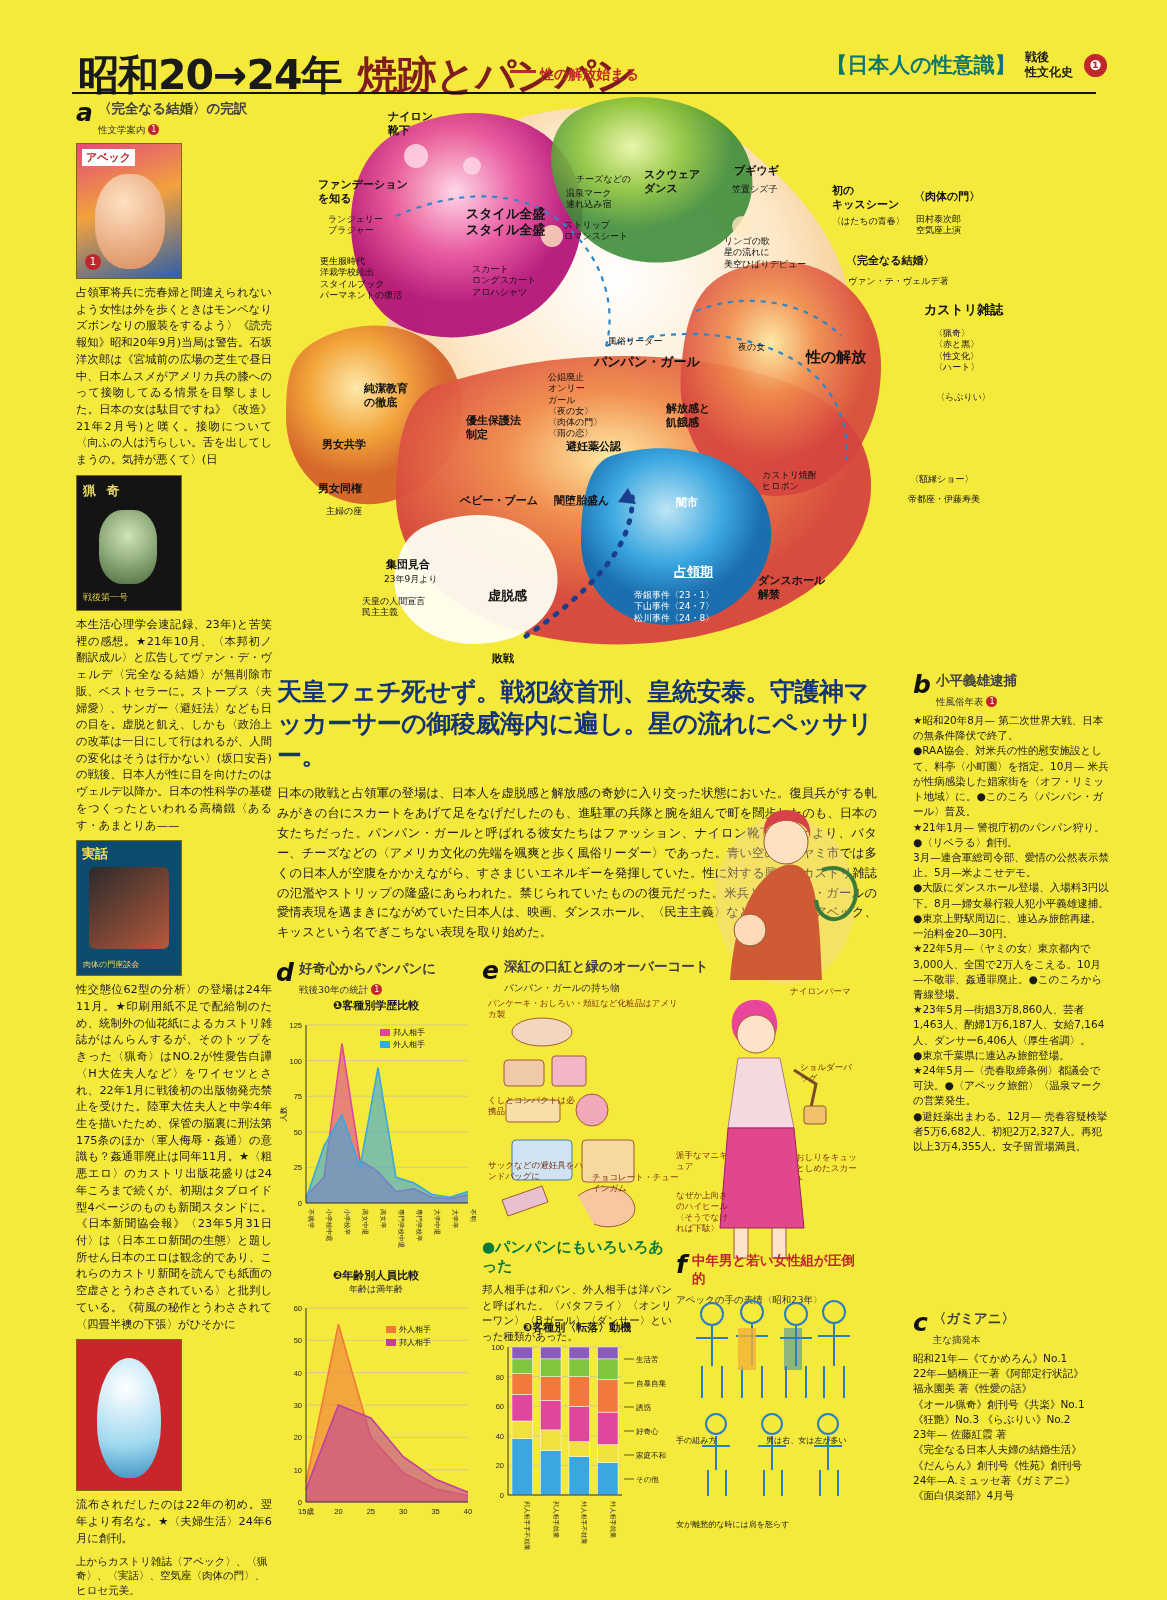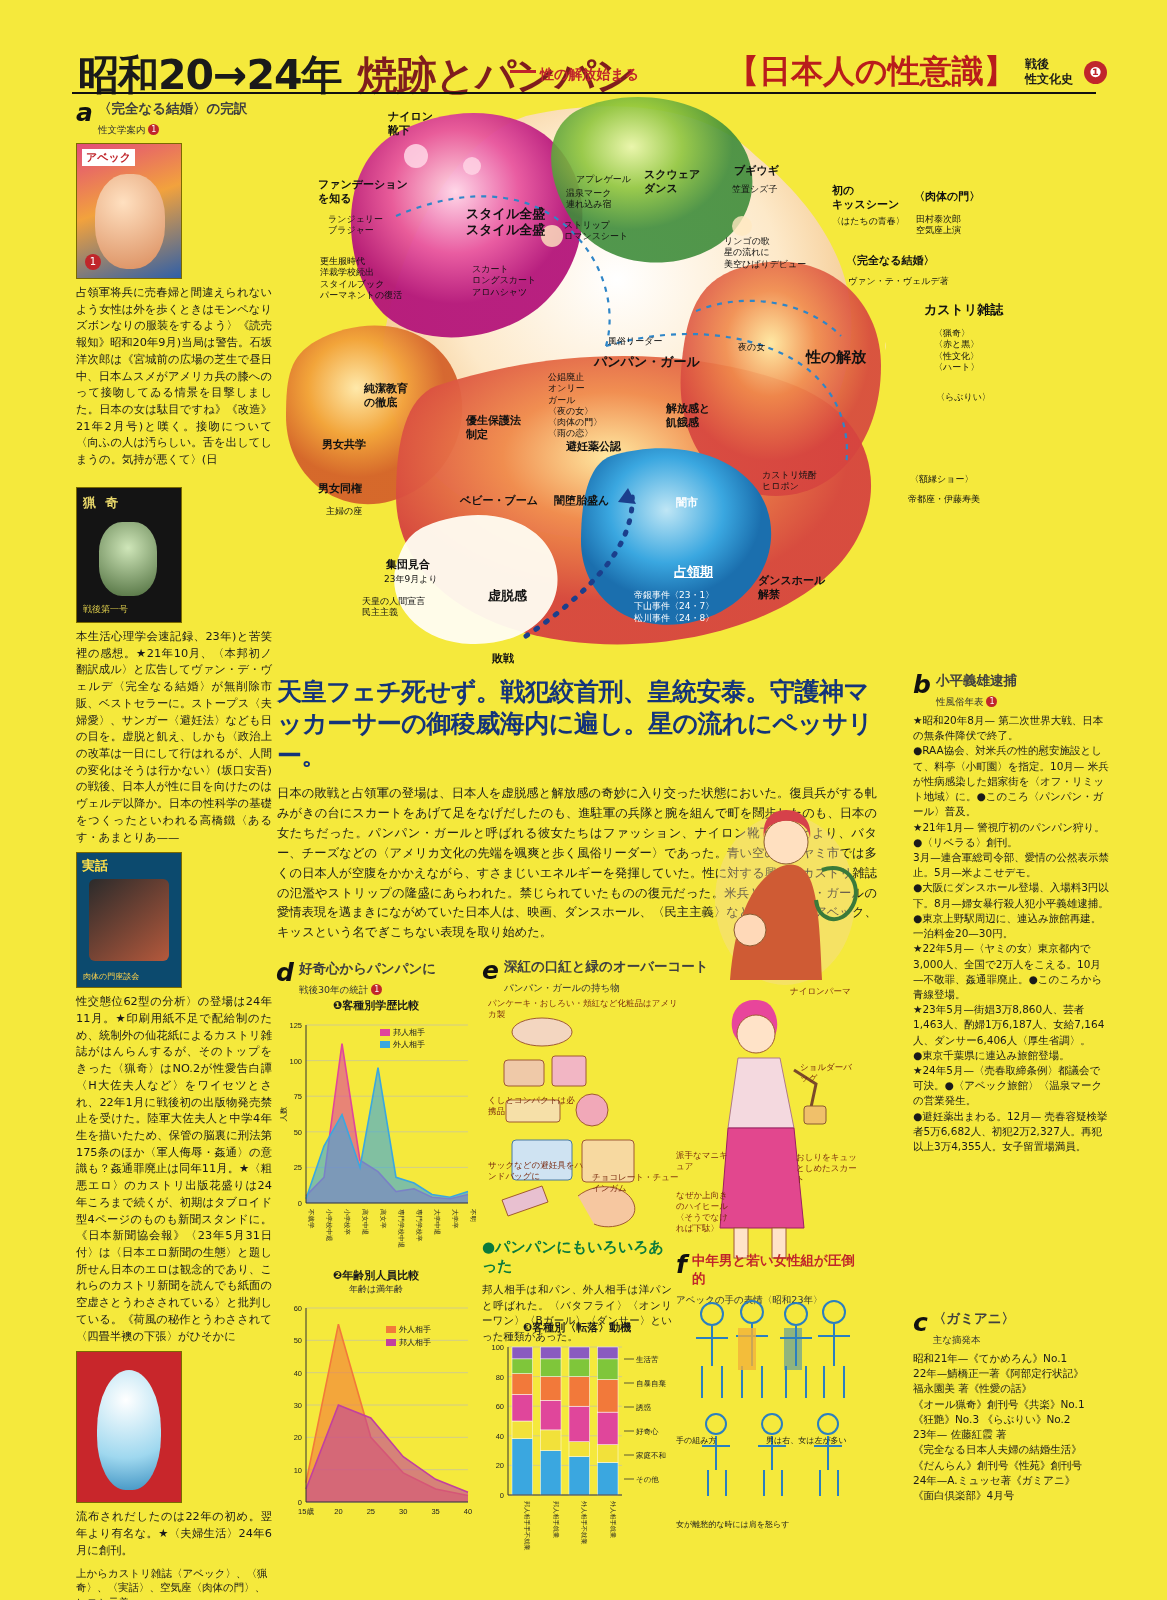--- a/index.html
+++ b/index.html
@@ -22,21 +22,21 @@
     white-space:nowrap;
   }
   .hdr-title .era{font-size:41px;}
   .hdr-title .sub{color:#7f1d1d;font-size:40px;margin-left:16px;}
   .hdr-dash{position:absolute;left:510px;top:48px;width:26px;height:3px;background:#c0262b;}
   .hdr-tag{
     position:absolute;left:540px;top:44px;font-size:14px;color:#c0262b;font-weight:bold;
     white-space:nowrap;
   }
   .hdr-right{position:absolute;right:60px;top:28px;text-align:left;white-space:nowrap;}
-  .hdr-right .box{font-size:32px;font-weight:bold;color:#b91c1c;display:inline-block;vertical-align:middle;}
+  .hdr-right .box{font-size:21px;font-weight:bold;color:#0f766e;display:inline-block;vertical-align:middle;}
   .hdr-right .small{display:inline-block;vertical-align:middle;font-size:12px;line-height:1.25;margin-left:4px;color:#1a1a1a;font-weight:bold;}
   .hdr-right .num{
     display:inline-block;vertical-align:middle;margin-left:6px;
     width:23px;height:23px;border-radius:50%;background:#c0262b;color:#fff;
     font-size:14px;text-align:center;line-height:23px;font-weight:bold;
   }
   .hdr-rule{position:absolute;left:72px;top:92px;width:1024px;height:2px;background:#111;}
 
   
   .colA{position:absolute;left:76px;top:100px;width:196px;}
@@ -137,21 +137,21 @@
         <div class="t">アベック</div>
         <div class="fig"></div>
         <div class="dot">1</div>
       </div>
     </div>
 
     <div class="bodytext">
       占領軍将兵に売春婦と間違えられないよう女性は外を歩くときはモンペなりズボンなりの服装をするよう〉《読売報知》昭和20年9月)当局は警告。石坂洋次郎は《宮城前の広場の芝生で昼日中、日本ムスメがアメリカ兵の膝へのって接吻してゐる情景を目撃しました。日本の女は駄目ですね》《改造》21年2月号)と嘆く。接吻について〈向ふの人は汚らしい。舌を出してしまうの。気持が悪くて〉(日
     </div>
 
-    <div style="margin-top:18px;font-family:Liberation Serif, serif;">
+    <div style="margin-top:6px;">
       <div class="cover cv2">
         <div class="t">猟 奇</div>
         <div class="fig"></div>
         <div class="b">戦後第一号</div>
       </div>
     </div>
 
     <div class="bodytext">
       本生活心理学会速記録、23年)と苦笑裡の感想。★21年10月、〈本邦初ノ翻訳成ル〉と広告してヴァン・デ・ヴェルデ〈完全なる結婚〉が無削除市販、ベストセラーに。ストープス〈夫婦愛〉、サンガー〈避妊法〉なども日の目を。虚脱と飢え、しかも〈政治上の改革は一日にして行はれるが、人間の変化はそうは行かない〉(坂口安吾)の戦後、日本人が性に目を向けたのはヴェルデ以降か。日本の性科学の基礎をつくったといわれる高橋鐵〈あるす・あまとりあ——
     </div>
@@ -267,21 +267,21 @@
         <div class="maplabel mid" style="left: 190px; top: 110px;">
           <div>スタイル全盛</div>
           <div>スタイル全盛</div>
         </div>
         <div class="maplabel sm" style="left: 196px; top: 168px;">
           <div>スカート</div>
           <div>ロングスカート</div>
           <div>アロハシャツ</div>
         </div>
         <div class="maplabel sm" style="left: 300px; top: 78px;">
-          <div>アプレゲール</div>
+          <div>チーズなどの</div>
         </div>
         <div class="maplabel sm" style="left: 290px; top: 92px;">
           <div>温泉マーク</div>
           <div>連れ込み宿</div>
         </div>
         <div class="maplabel sm" style="left: 288px; top: 124px;">
           <div>ストリップ</div>
           <div>ロマンスシート</div>
         </div>
         <div class="maplabel" style="left: 368px; top: 72px;">

